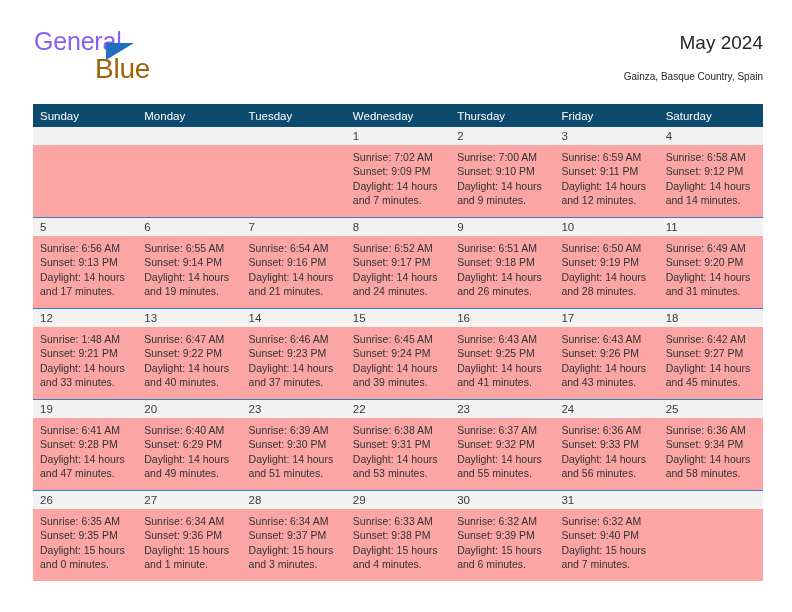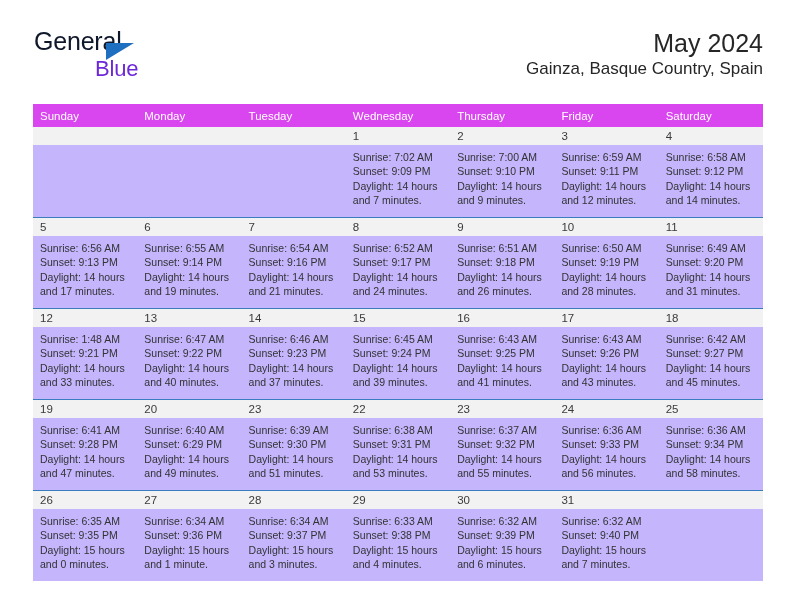--- a/index.html
+++ b/index.html
@@ -35,79 +35,80 @@
     left: 0;
     top: 0;
     width: 230px;
     height: 62px;
   }
   .brand-general {
     position: absolute;
     left: 1px;
     top: 0px;
     font-size: 25px;
-    color: #0f172a;
+    color: #8b5cf6;
     letter-spacing: -0.2px;
     font-weight: 400;
     line-height: 30px;
     white-space: nowrap;
   }
   .brand-tri {
     position: absolute;
     left: 73px;
     top: 17px;
     width: 0;
     height: 0;
     border-left: 28px solid #1f6fc0;
     border-bottom: 17px solid transparent;
   }
   .brand-blue {
     position: absolute;
     left: 62px;
     top: 28px;
-    font-size: 22px;
-    color: #6d28d9;
+    font-size: 28px;
+    color: #a16207;
     letter-spacing: -0.2px;
     font-weight: 400;
     line-height: 30px;
     white-space: nowrap;
   }
 
   .title-block {
     position: absolute;
     right: 0;
     top: 0;
     text-align: right;
   }
   .cal-title {
-    font-size: 25px;
+    font-size: 19px;
     color: #262626;
     font-weight: 400;
     line-height: 34px;
     white-space: nowrap;
   }
   .cal-location {
-    font-size: 17px;
+    margin-top: 8px;
+    font-size: 10px;
     color: #262626;
     font-weight: 400;
     line-height: 18px;
     white-space: nowrap;
   }
 
   
   .calendar {
     position: absolute;
     left: 33px;
     top: 104px;
     width: 730px;
   }
 
   .dow-row {
     display: flex;
-    background: #d946ef;
+    background: #0c4a6e;
   }
   .dow-cell {
     flex: 1 1 0;
     box-sizing: border-box;
     color: #ffffff;
     font-size: 11.5px;
     line-height: 14px;
     padding: 5px 0 5px 7px;
     height: 23px;
     white-space: nowrap;
@@ -128,23 +129,22 @@
     flex: 1 1 0;
     box-sizing: border-box;
     font-size: 11.5px;
     line-height: 18px;
     color: #3a3a3a;
     padding-left: 7px;
     white-space: nowrap;
   }
   .week-body {
     display: flex;
-    background: #c4b5fd;
+    background: #fca5a5;
     height: 72px;
-    justify-content: center;
   }
   .info-cell {
     flex: 1 1 0;
     box-sizing: border-box;
     padding: 5px 6px 0 7px;
     font-size: 10.5px;
     line-height: 14.3px;
     color: #333333;
   }
   .info-line {

